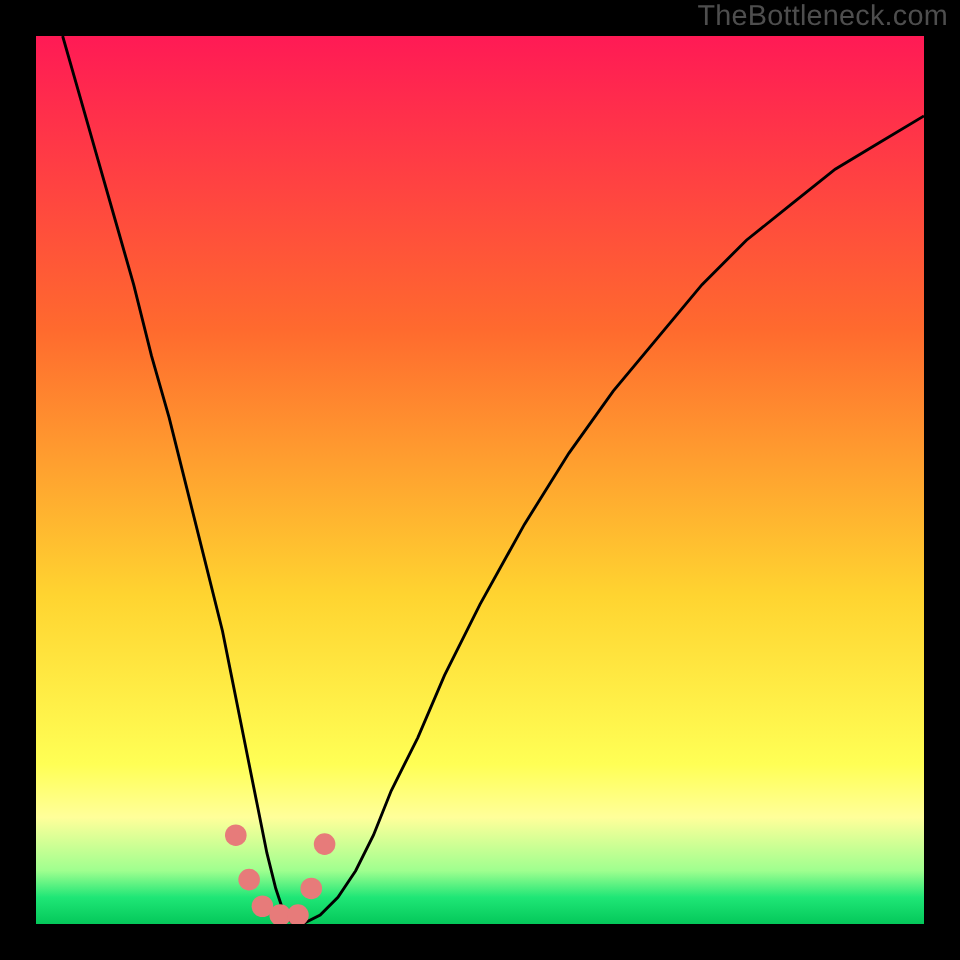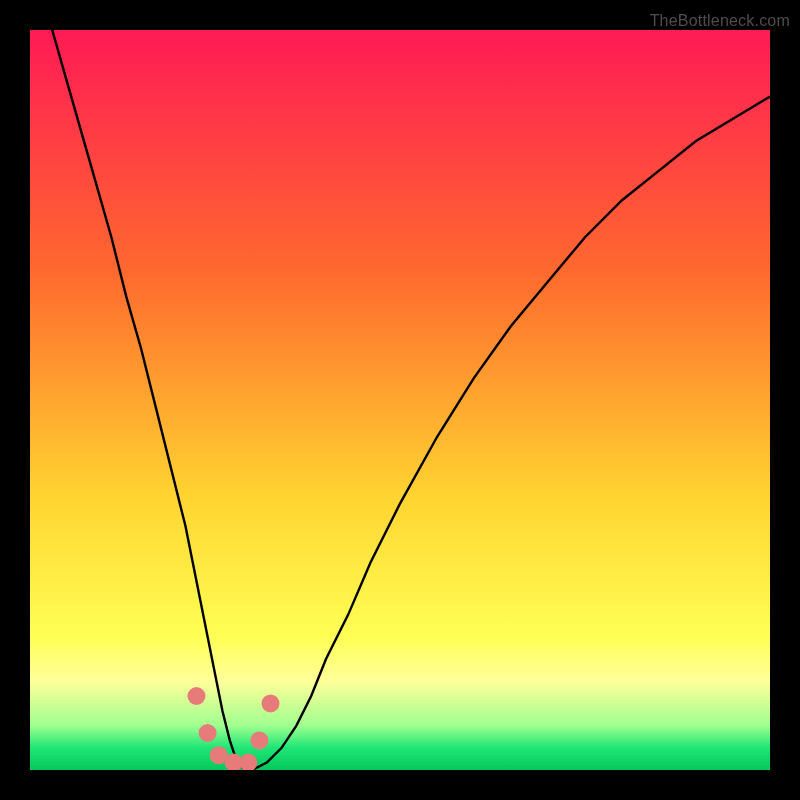--- a/index.html
+++ b/index.html
@@ -14,24 +14,24 @@
   .frame {
     position: absolute;
     top: 0;
     left: 0;
     width: 800px;
     height: 800px;
     background: #000;
   }
   .watermark {
     position: absolute;
-    top: 12px;
+    top: 0;
     right: 10px;
     color: #4e4e4e;
-    font-size: 16px;
+    font-size: 24px;
     font-weight: 500;
     letter-spacing: 0.2px;
   }
   .plot {
     position: absolute;
     top: 30px;
     left: 30px;
     width: 740px;
     height: 740px;
   }

